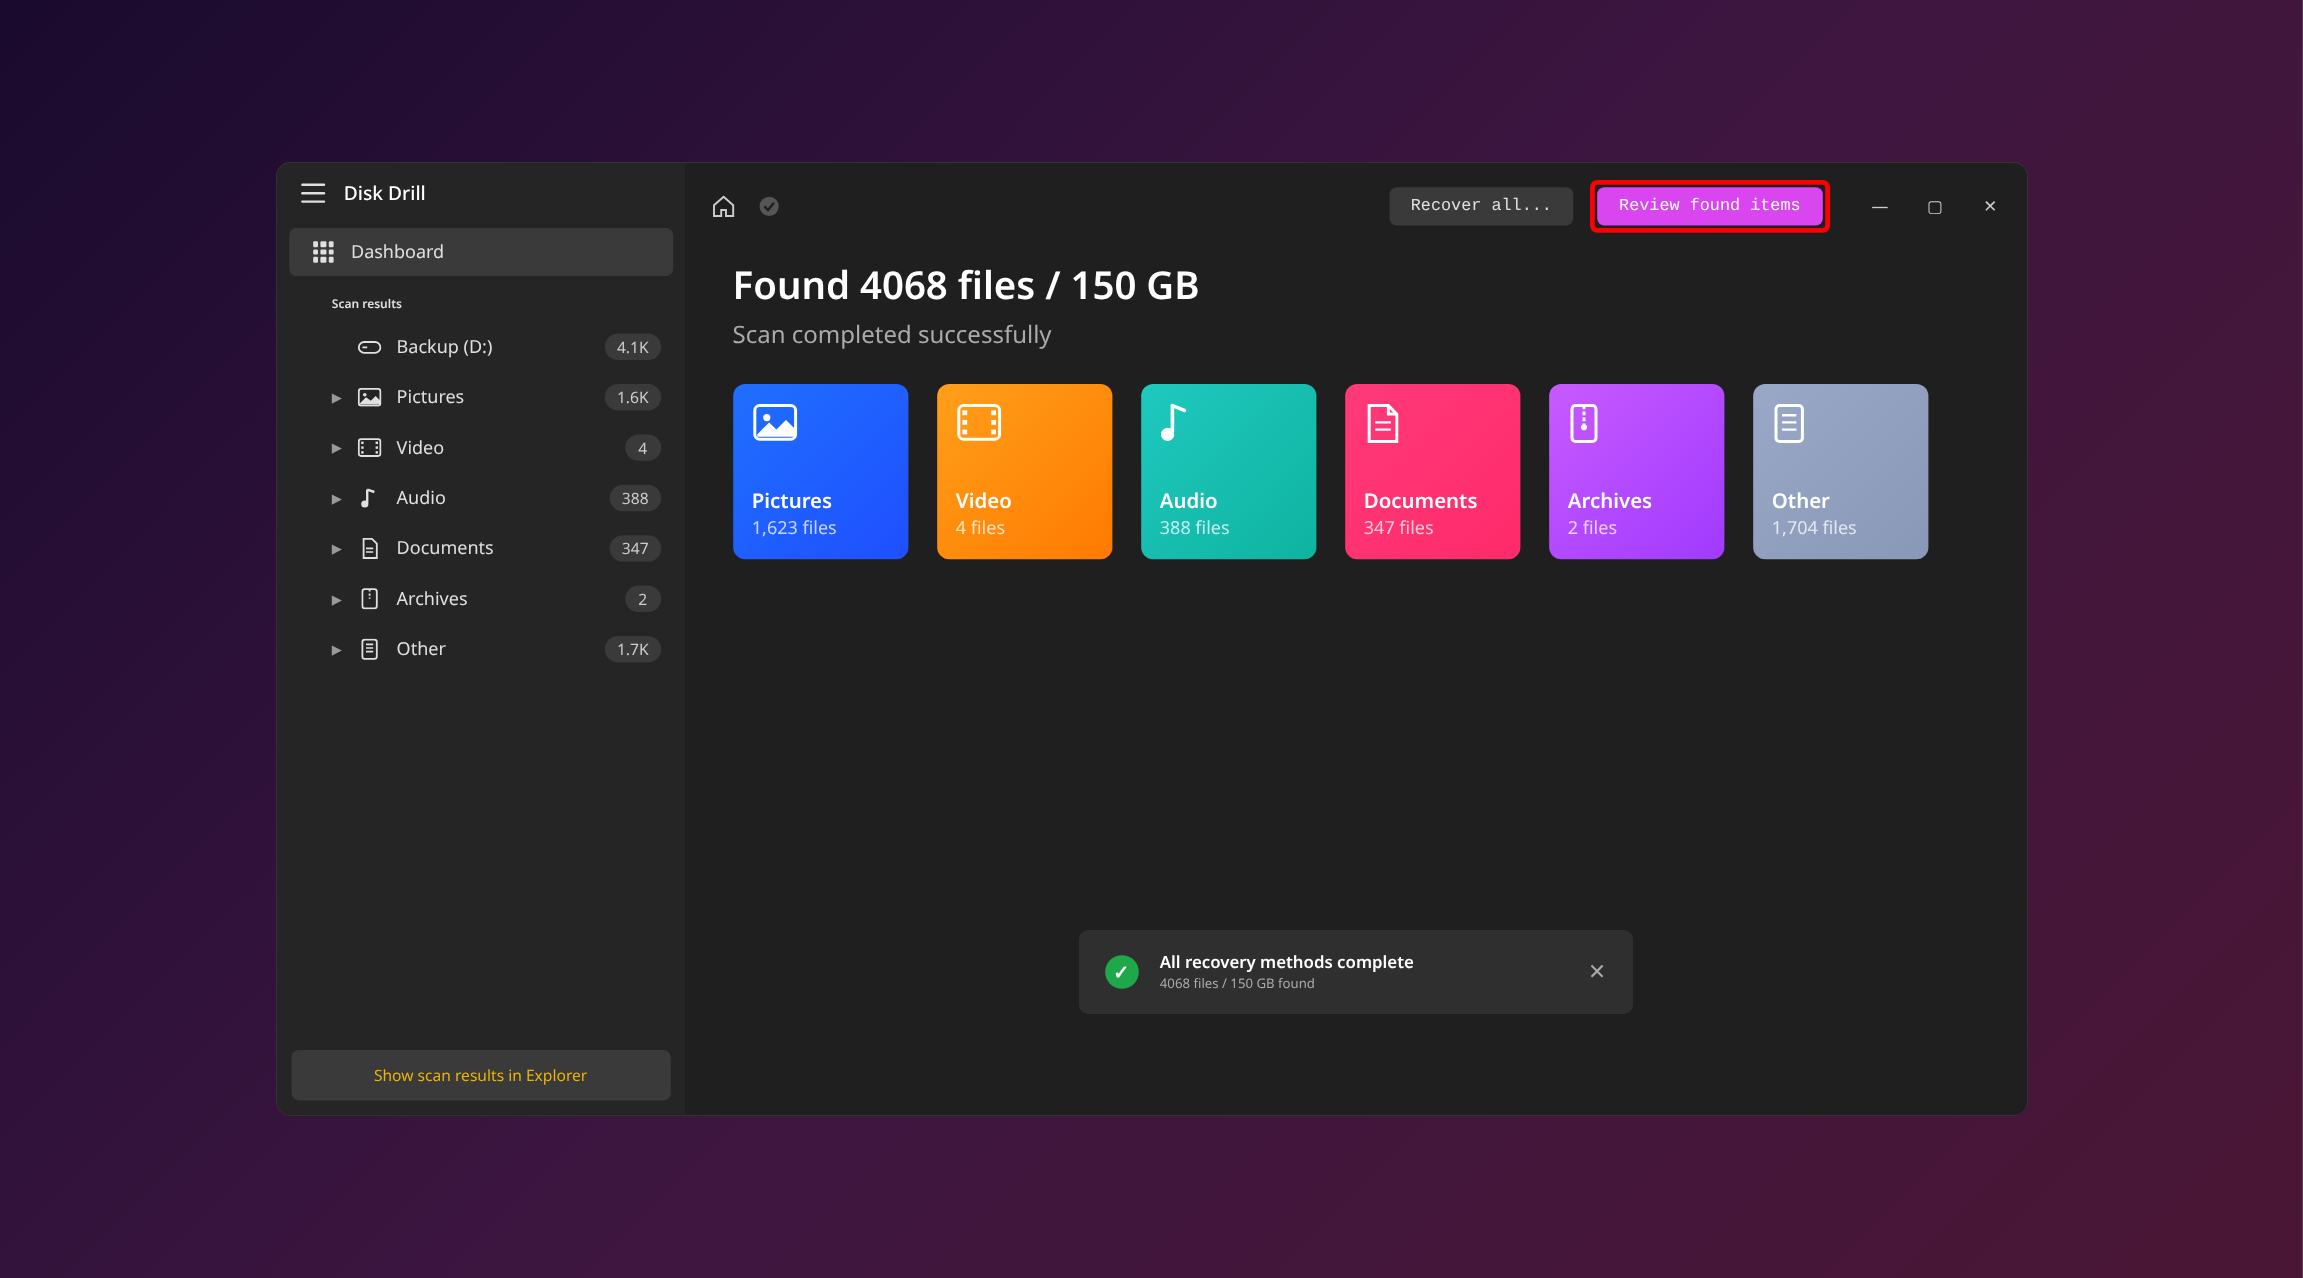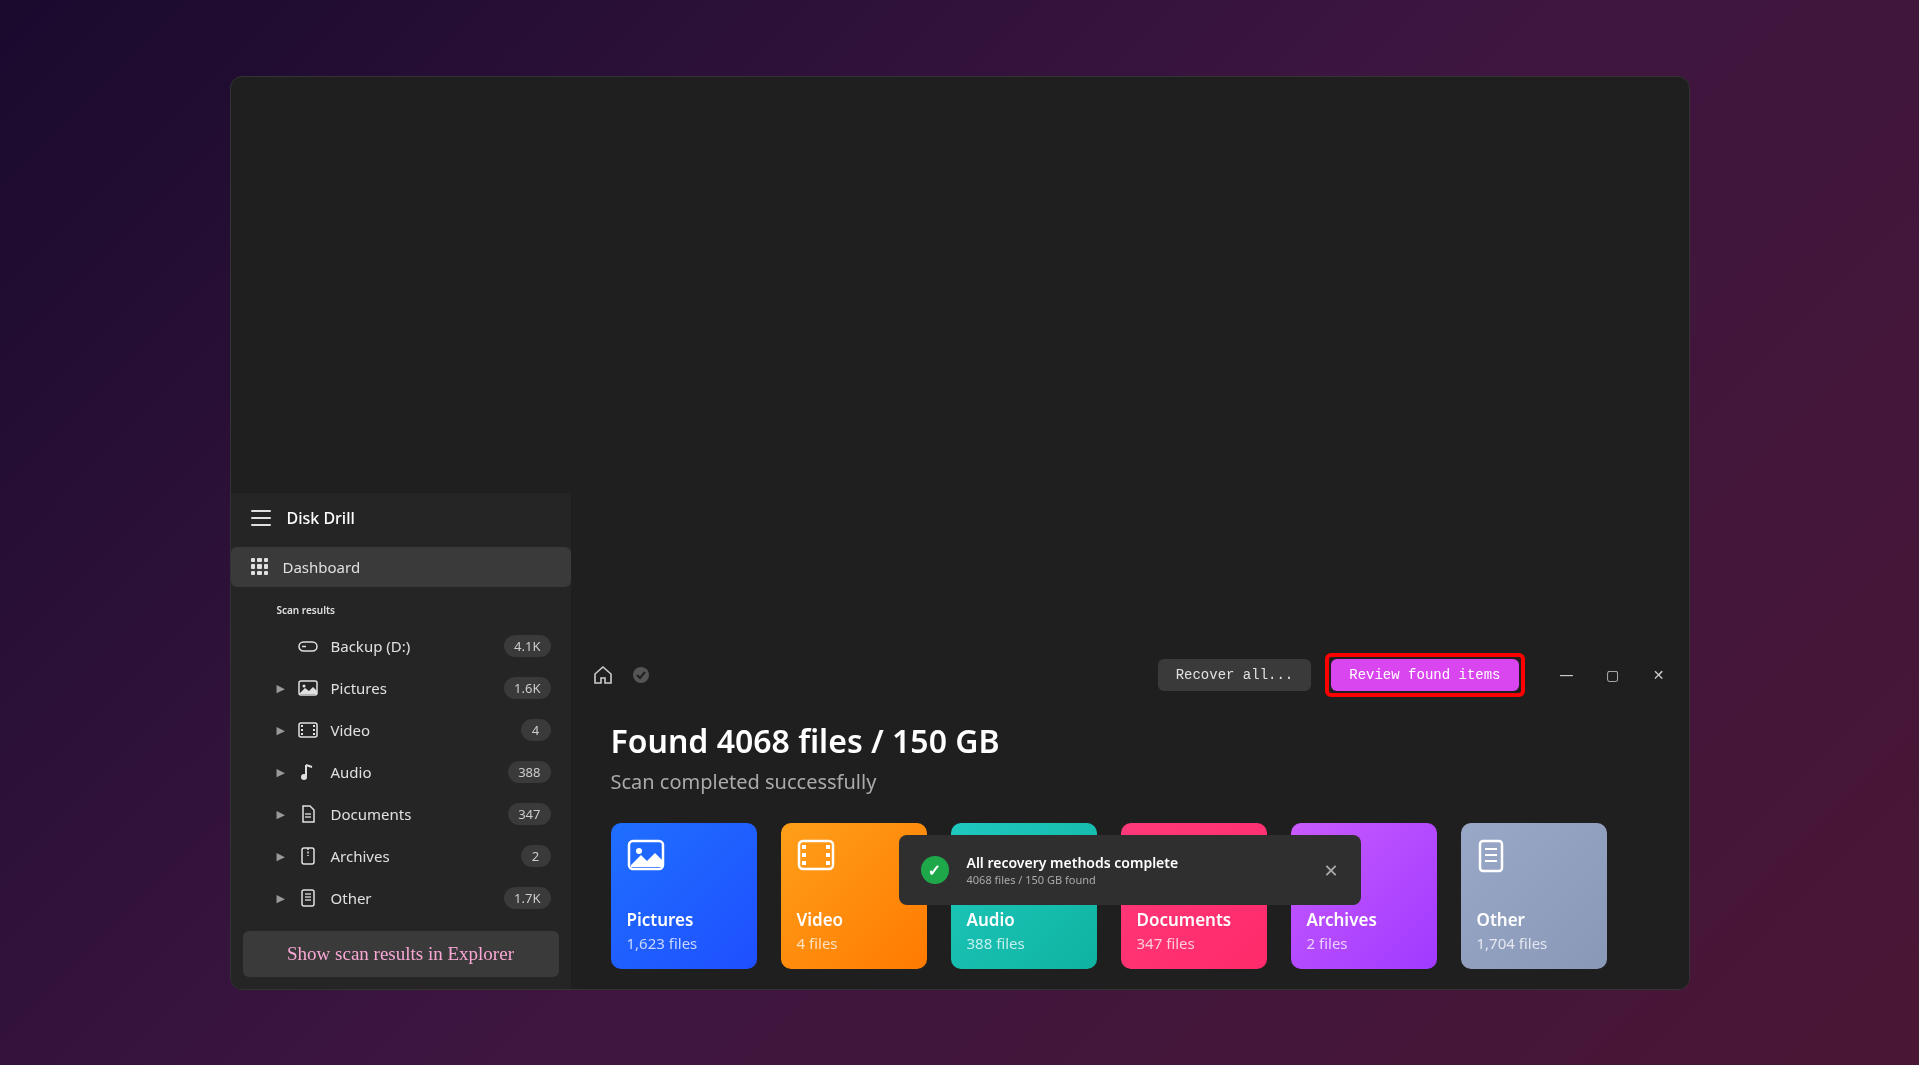--- a/index.html
+++ b/index.html
@@ -1,35 +1,35 @@
 <!DOCTYPE html>
 <html><head>
 <meta charset="utf-8">
 <style>
 * { margin: 0; padding: 0; box-sizing: border-box; font-family: "Segoe UI", system-ui, sans-serif; }
 body { background: linear-gradient(135deg, #1a0a2e 0%, #3d1640 50%, #4a1635 100%); width: 1919px; height: 1065px; display: flex; align-items: center; justify-content: center; }
-.window { width: 1460px; height: 914px; background: #1f1f1f; border-radius: 12px; display: flex; overflow: hidden; border: 1px solid #333; position: relative; align-items: flex-end; }
+.window { width: 1460px; height: 795px; background: #1f1f1f; border-radius: 12px; display: flex; overflow: hidden; border: 1px solid #333; position: relative; }
 .sidebar { width: 340px; background: #252525; display: flex; flex-direction: column; padding: 0; }
 .sidebar-header { display: flex; align-items: center; gap: 16px; padding: 14px 20px; }
 .hamburger { width: 20px; height: 16px; display: flex; flex-direction: column; justify-content: space-between; cursor: pointer; }
 .hamburger span { display: block; height: 2px; background: #e0e0e0; border-radius: 1px; }
 .app-title { color: #fff; font-size: 16px; font-weight: 500; }
-.nav-item { display: flex; align-items: center; gap: 14px; padding: 10px 20px; margin: 4px 0; border-radius: 6px; cursor: pointer; color: #e0e0e0; font-size: 15px; }
+.nav-item { display: flex; align-items: center; gap: 14px; padding: 10px 20px; margin: 4px 10px; border-radius: 6px; cursor: pointer; color: #e0e0e0; font-size: 15px; }
 .nav-item.active { background: #3a3a3a; }
 .grid-icon { width: 18px; height: 18px; display: grid; grid-template-columns: repeat(3,1fr); grid-template-rows: repeat(3,1fr); gap: 2px; }
 .grid-icon span { background: #e0e0e0; border-radius: 1px; }
 .section-title { color: #e0e0e0; font-size: 10px; font-weight: 600; padding: 12px 20px 8px 46px; }
 .tree-item { display: flex; align-items: center; padding: 10px 20px 10px 46px; cursor: pointer; color: #e0e0e0; font-size: 15px; }
 .tree-item.root { padding-left: 46px; }
 .chevron { width: 10px; margin-right: 10px; color: #999; font-size: 11px; }
 .tree-icon { width: 22px; margin-right: 12px; display: flex; align-items: center; justify-content: center; }
 .tree-label { flex: 1; }
 .badge { background: #3a3a3a; color: #ccc; font-size: 13px; padding: 2px 10px; border-radius: 12px; min-width: 30px; text-align: center; }
 .sidebar-footer { margin-top: auto; padding: 12px; }
-.explorer-btn { width: 100%; background: #3a3a3a; color: #f9a8d4; border: none; padding: 12px; border-radius: 6px; font-size: 19px; cursor: pointer; font-family: Liberation Serif, serif; }
+.explorer-btn { width: 100%; background: #3a3a3a; color: #eab308; border: none; padding: 12px; border-radius: 6px; font-size: 13px; cursor: pointer; }
 .main { flex: 1; background: #1f1f1f; display: flex; flex-direction: column; position: relative; }
 .toolbar { display: flex; align-items: center; padding: 14px 20px; gap: 14px; }
 .tb-icon { color: #aaa; cursor: pointer; display: flex; align-items: center; justify-content: center; width: 24px; height: 24px; }
 .toolbar-spacer { flex: 1; }
 .btn { padding: 8px 18px; border-radius: 6px; font-size: 14px; border: none; cursor: pointer; font-family: Liberation Mono, monospace; }
 .btn-secondary { background: #3a3a3a; color: #e0e0e0; }
 .btn-primary { background: #d946ef; color: #fff; }
 .highlight-box { border: 4px solid #ff0000; border-radius: 6px; padding: 2px; }
 .win-controls { display: flex; gap: 26px; margin-left: 18px; }
 .win-btn { color: #ccc; cursor: pointer; font-size: 14px; width: 20px; text-align: center; }

